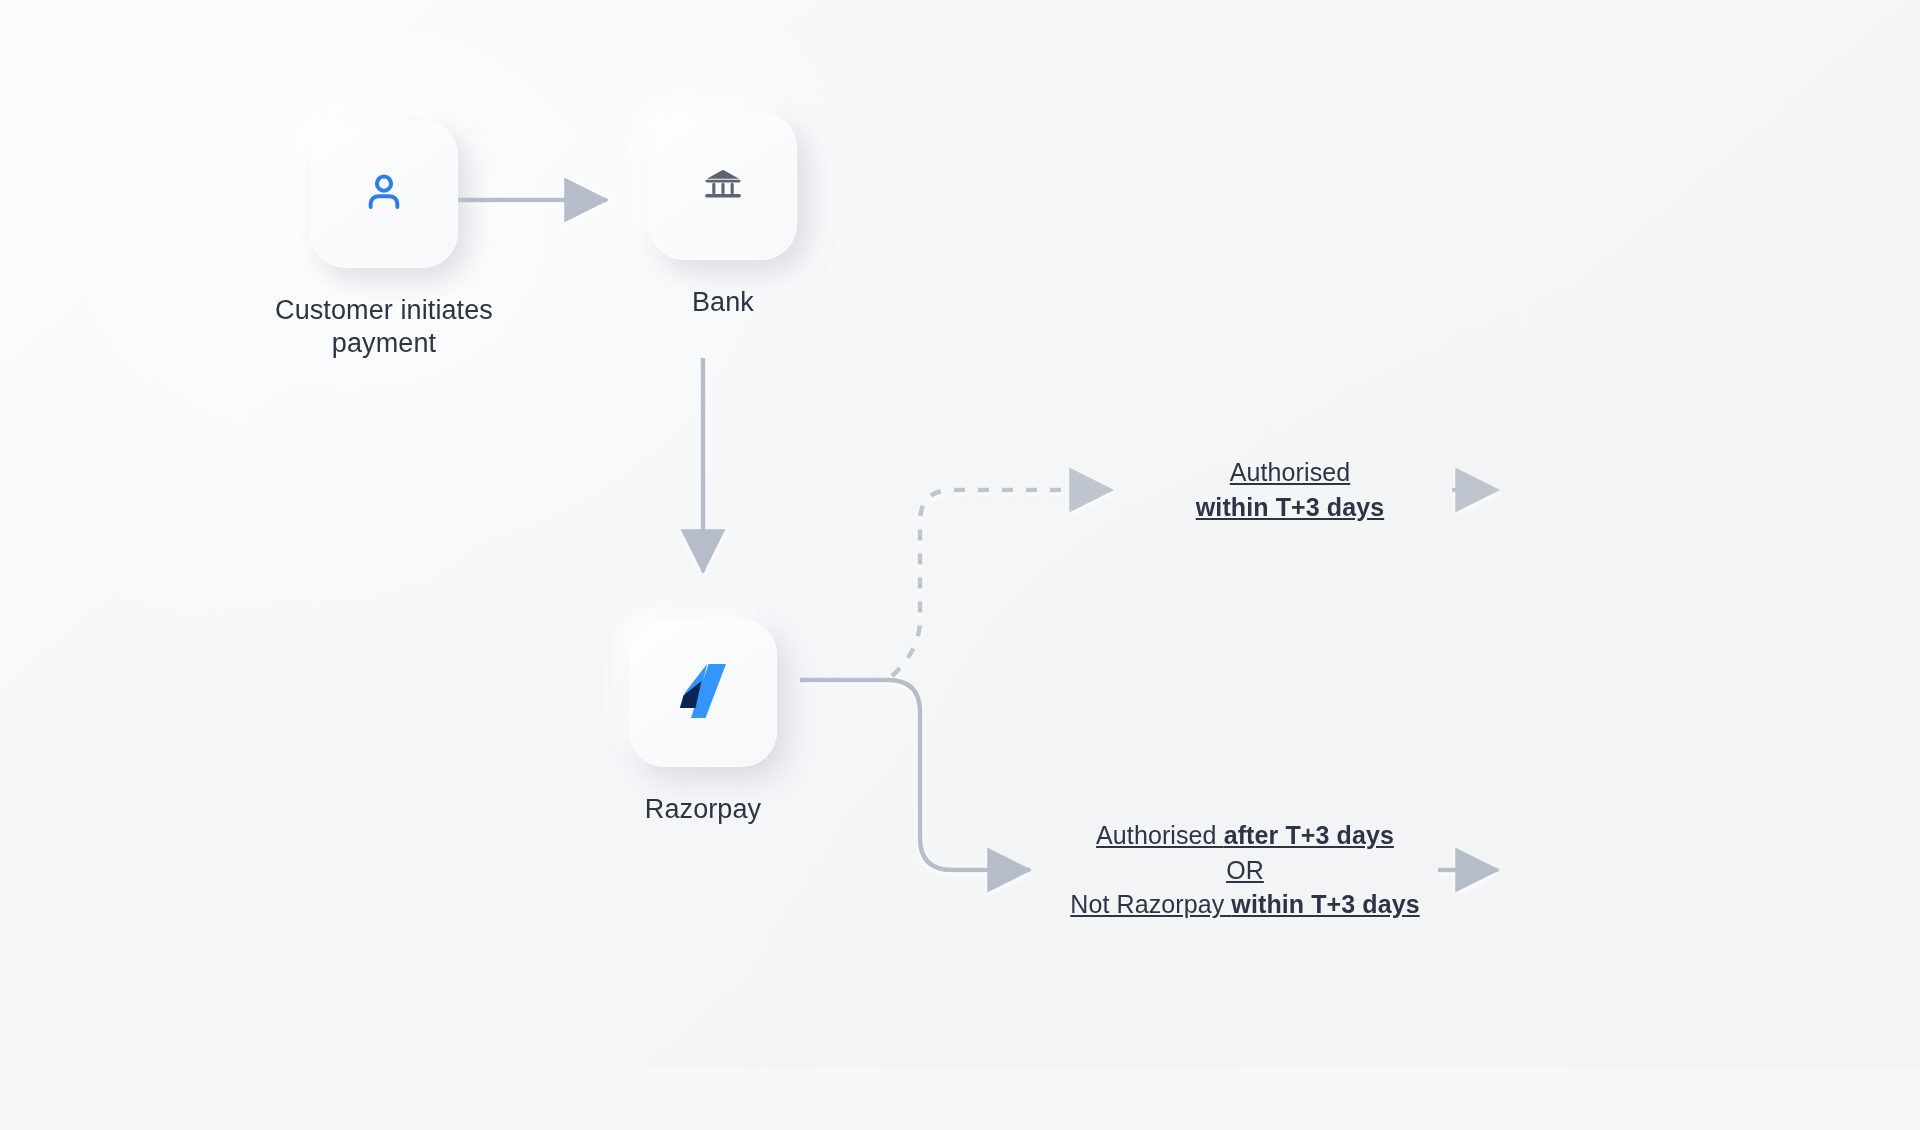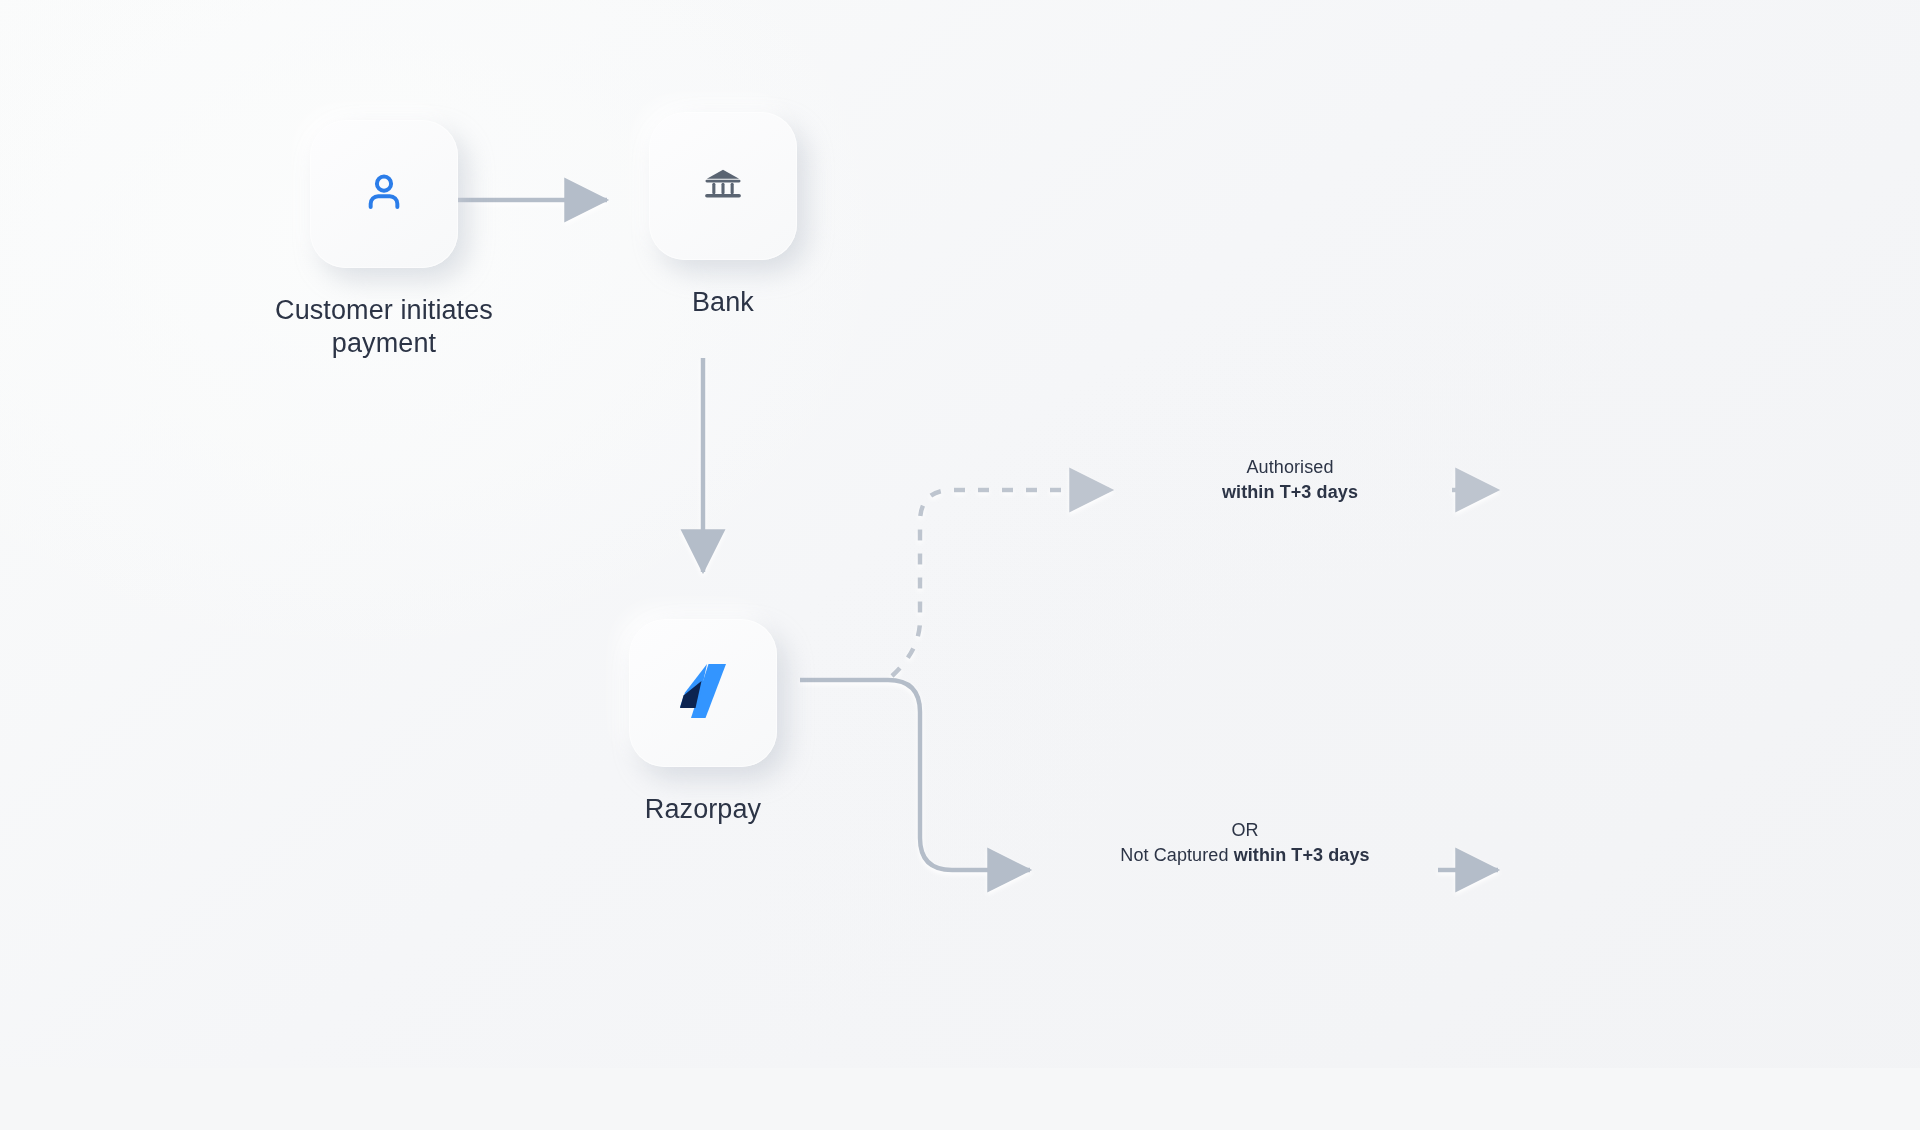--- a/index.html
+++ b/index.html
@@ -67,25 +67,26 @@
     text-align: center;
     letter-spacing: 0.1px;
     white-space: pre-line;
     font-weight: 400;
   }
 
   
   .edge-label {
     position: absolute;
     z-index: 3;
-    font-size: 18px;
+    font-size: 25px;
     line-height: 1.38;
     color: #2c3446;
     text-align: center;
     letter-spacing: 0.1px;
+    text-decoration: underline;
   }
   .edge-label b { font-weight: 700; margin-top: 19px; }
 
   .lbl-line { display: block; white-space: nowrap; }
 
   
   #node-customer  { left: 254px;  top: 120px; }
   #node-bank      { left: 649px;  top: 112px; }
   #node-razorpay  { left: 629px;  top: 619px; }
   #node-manual    { left: 1519px; top: 412px; }
@@ -175,19 +176,22 @@
   </div>
 
 
 
   <div class="edge-label" id="label-upper">
     <span class="lbl-line">Authorised</span>
     <span class="lbl-line"><b>within T+3 days</b></span>
   </div>
 
   <div class="edge-label" id="label-lower">
+    <span class="lbl-line">
+      <span>Authorised </span><b>after T+3 days</b>
+    </span>
     <span class="lbl-line">OR</span>
     <span class="lbl-line">
-      <span>Not Captured </span><b>within T+3 days</b>
+      <span>Not Razorpay </span><b>within T+3 days</b>
     </span>
   </div>
 
 </div>
 
 </body></html>

